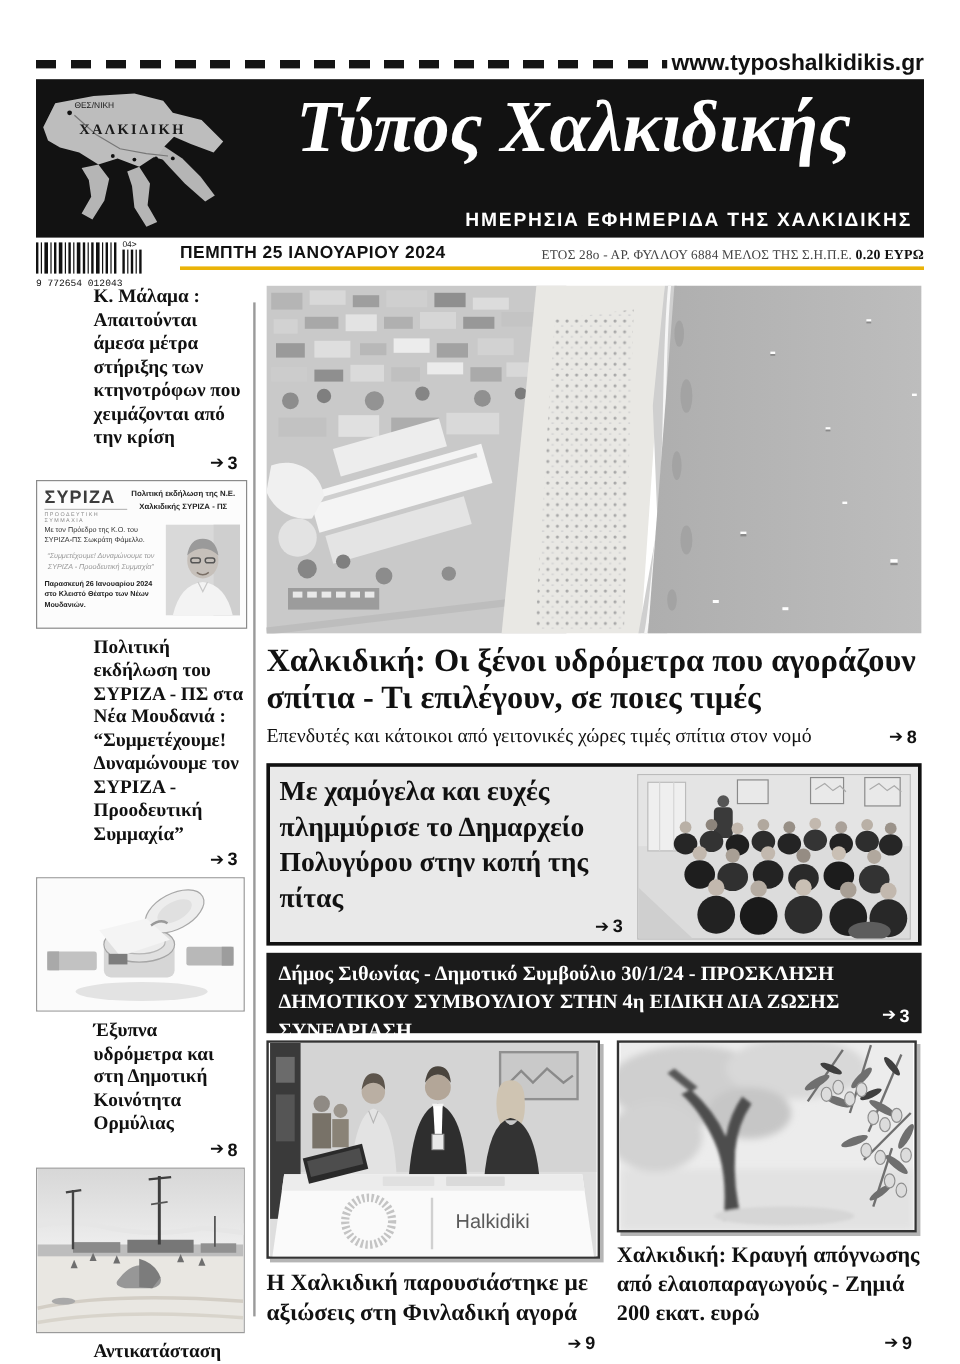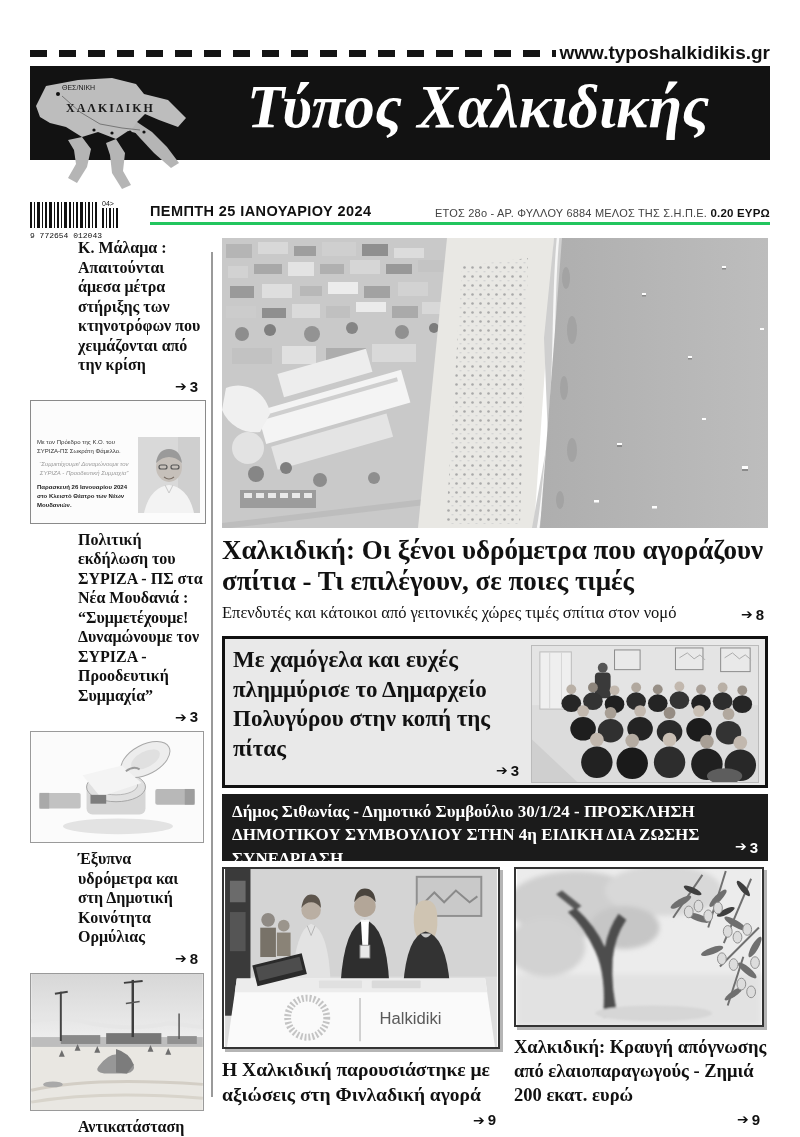--- a/index.html
+++ b/index.html
@@ -6,35 +6,35 @@
   *{box-sizing:border-box;}
   .page{position:relative;width:800px;height:1137px;background:#fff;color:#111;
         font-family:"Liberation Serif",serif;overflow:hidden;margin:0 auto;}
 
   
   .url-row{position:absolute;left:30px;top:42px;width:740px;height:22px;display:flex;align-items:center;gap:4px;}
   .dashes{flex:1;height:7px;background:repeating-linear-gradient(90deg,#141414 0 17px,transparent 17px 29px);}
   .url{font-family:"Liberation Sans",sans-serif;font-weight:700;font-size:19px;}
 
   
-  .masthead{position:absolute;left:30px;top:66px;width:740px;height:94px;background:#121212;display:flex;}
+  .masthead{position:absolute;left:30px;top:66px;width:740px;height:132px;background:#121212;display:flex;}
   .map-wrap{width:158px;height:122px;margin:4px 0 0 2px;}
   .mast-right{flex:1;position:relative;}
   .mast-title{position:absolute;left:0;right:4px;top:10px;text-align:center;color:#fff;
               font-weight:700;font-style:italic;font-size:61px;line-height:1;white-space:nowrap;}
   .mast-sub{position:absolute;right:10px;bottom:5px;color:#fff;font-family:"Liberation Sans",sans-serif;
             font-weight:700;font-size:16px;letter-spacing:1.5px;}
 
   
   .dateline{position:absolute;left:30px;top:198px;width:740px;height:42px;}
   .barcode{position:absolute;left:0;top:2px;}
   .date-row{margin-left:120px;height:27px;display:flex;justify-content:space-between;align-items:flex-end;
-            border-bottom:3px solid #22c55e;padding-bottom:3px;}
+            border-bottom:3px solid #eab308;padding-bottom:3px;}
   .date{font-family:"Liberation Sans",sans-serif;font-weight:700;font-size:14.5px;letter-spacing:.4px;}
-  .issue{font-family:Liberation Sans, sans-serif;font-size:11px;color:#444;letter-spacing:.2px;}
+  .issue{font-family:Liberation Serif, serif;font-size:11px;color:#444;letter-spacing:.2px;}
   .issue .price{color:#111;font-weight:700;font-size:11.5px;}
 
   
   .sidebar{position:absolute;left:30px;top:238px;width:176px;}
   .sb-title{font-weight:700;font-size:16px;line-height:1.22;margin-left:48px;}
   .pr{display:flex;justify-content:flex-end;align-items:center;gap:3px;
       font-family:"Liberation Sans",sans-serif;font-weight:700;font-size:15px;margin:3px 8px 5px 0;}
   .pr .arr{font-family:"DejaVu Sans",sans-serif;font-size:14px;}
   .ph{display:block;border:1px solid #9a9a9a;margin:6px 0;}
 
@@ -54,21 +54,21 @@
 
   
   .main{position:absolute;left:222px;top:238px;width:546px;}
   .aerial{display:block;}
   .lead-h{font-size:27px;font-weight:700;line-height:1.16;margin-top:7px;}
   .lead-sub{display:flex;justify-content:space-between;align-items:flex-end;margin-top:5px;}
   .lead-sub .txt{font-size:16.5px;}
   .lead-sub .pr{margin:0 4px 0 0;}
 
   .graybox{margin-top:13px;border:3px solid #111;background:#e9e9e9;height:152px;display:flex;padding:4px 6px 4px 8px;}
-  .gb-text{width:296px;display:flex;}
+  .gb-text{width:296px;display:flex;flex-direction:column;}
   .gb-h{font-size:23px;font-weight:700;line-height:1.3;margin-top:2px;}
   .gb-text .pr{margin:auto 10px 2px 0;}
   .gb-photo{flex:1;margin:2px 0 2px 2px;border:1px solid #bbb;background:#ddd;}
 
   .banner{margin-top:6px;background:#1b1b1b;color:#fff;height:67px;position:relative;
           padding:6px 14px 0 10px;font-size:17px;font-weight:700;line-height:1.4;}
   .banner .pr{position:absolute;right:10px;bottom:3px;margin:0;color:#fff;}
 
   .bottomrow{display:flex;margin-top:6px;gap:10px;}
   .bphoto{display:block;border:2px solid #333;box-shadow:3px 3px 0 #b5b5b5;}
@@ -101,20 +101,21 @@
         <circle cx="62" cy="60" r="1.6" fill="#111"></circle>
           <circle cx="80" cy="63" r="1.6" fill="#111"></circle>
         <circle cx="98" cy="62" r="1.6" fill="#111"></circle>
           <circle cx="112" cy="62" r="1.6" fill="#111"></circle>
         <text x="30" y="20" font-family="Liberation Sans,sans-serif" font-size="7" fill="#1a1a1a">ΘΕΣ/ΝΙΚΗ</text>
         <text x="34" y="42" font-family="Liberation Serif,serif" font-weight="bold" font-size="12" letter-spacing="2" fill="#1a1a1a">ΧΑΛΚΙΔΙΚΗ</text>
       </svg>
     </div>
     <div class="mast-right">
       <div class="mast-title">Τύπος Χαλκιδικής</div>
+      <div class="mast-sub">ΗΜΕΡΗΣΙΑ ΕΦΗΜΕΡΙΔΑ ΤΗΣ ΧΑΛΚΙΔΙΚΗΣ</div>
     </div>
   </div>
 
   <div class="dateline">
     <div class="barcode">
       <svg width="110" height="40" viewBox="0 0 110 40">
         <g fill="#111">
           <rect x="0" y="2" width="2" height="26"></rect>
             <rect x="4" y="2" width="1" height="26"></rect>
           <rect x="7" y="2" width="3" height="26"></rect>
@@ -154,20 +155,27 @@
 
   <div class="sidebar">
 
     <div class="sb-title">Κ. Μάλαμα : Απαιτούνται άμεσα μέτρα στήριξης των κτηνοτρόφων που χειμάζονται από την κρίση</div>
     <div class="pr">
       <span class="arr">➔</span>
       <span>3</span>
     </div>
 
     <div class="ad">
+      <div class="ad-top">
+        <div class="ad-logo">
+          <div class="lg">ΣΥΡΙΖΑ</div>
+          <div class="lgs">ΠΡΟΟΔΕΥΤΙΚΗ ΣΥΜΜΑΧΙΑ</div>
+        </div>
+        <div class="ad-header">Πολιτική εκδήλωση της Ν.Ε. Χαλκιδικής ΣΥΡΙΖΑ - ΠΣ</div>
+      </div>
       <div class="ad-body">
         <div>Με τον Πρόεδρο της Κ.Ο. του ΣΥΡΙΖΑ-ΠΣ Σωκράτη Φάμελλο.</div>
         <div class="ad-quote">“Συμμετέχουμε! Δυναμώνουμε τον ΣΥΡΙΖΑ - Προοδευτική Συμμαχία”</div>
         <div class="ad-footer">Παρασκευή 26 Ιανουαρίου 2024 στο Κλειστό Θέατρο των Νέων Μουδανιών.</div>
       </div>
       <div class="ad-photo">
         <svg width="62" height="76" viewBox="0 0 62 76">
           <rect width="62" height="76" fill="#d9d9d9"></rect>
           <rect x="40" width="22" height="76" fill="#cfcfcf"></rect>
           <path d="M18,30 a13,15 0 1 1 26,0 a13,15 0 1 1 -26,0 Z" fill="#c6c0ba"></path>

